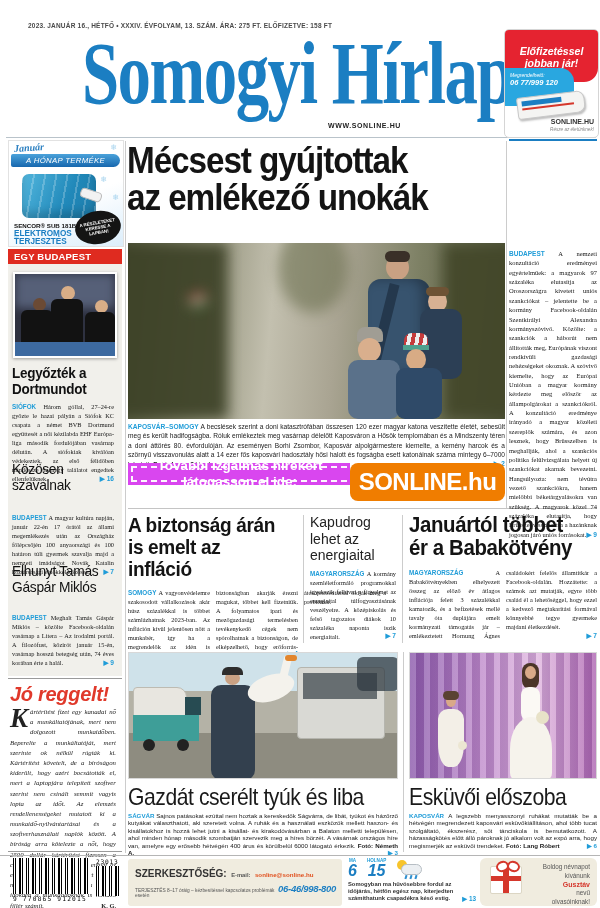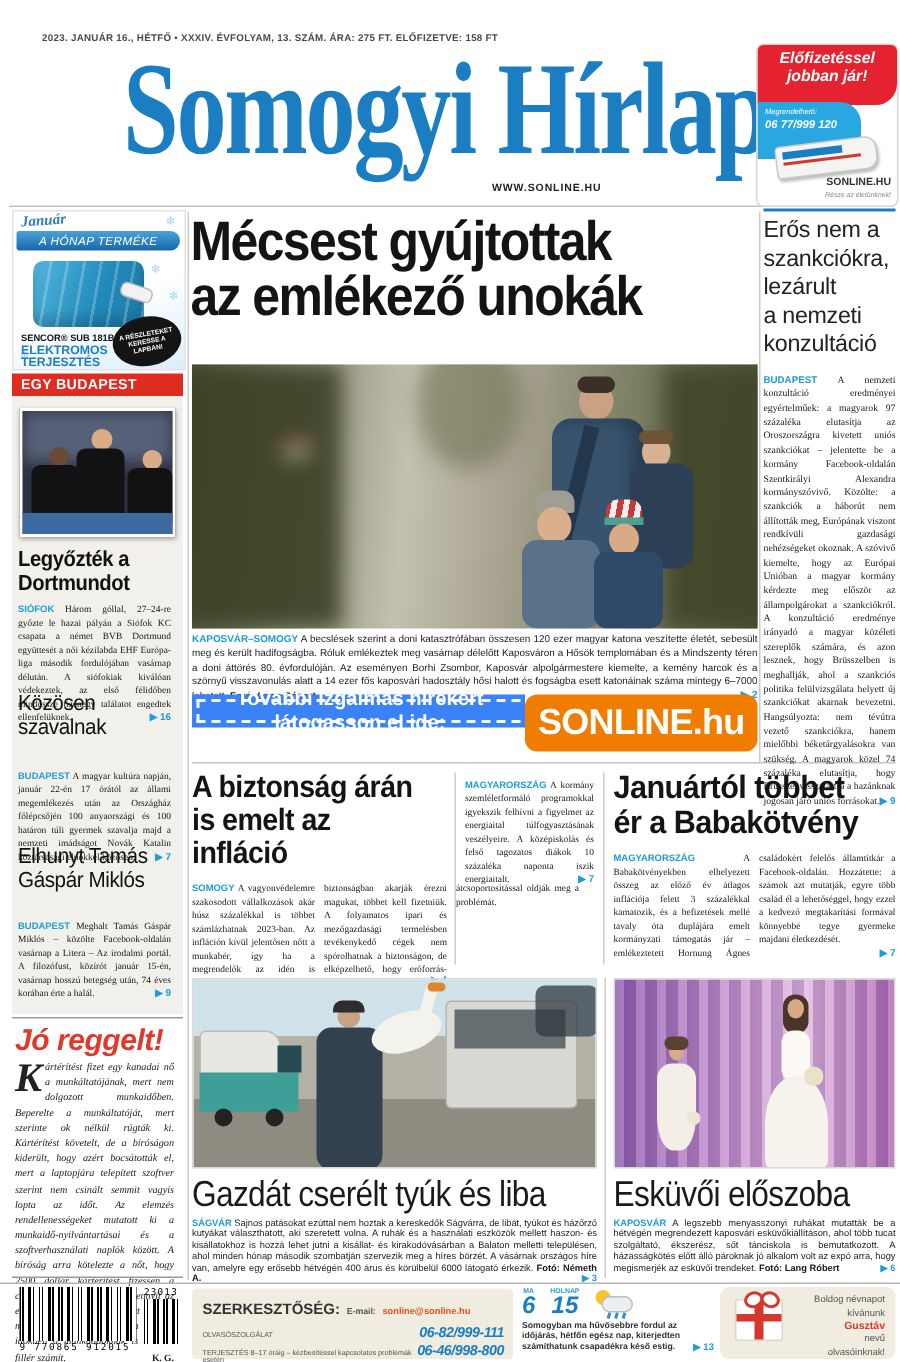--- a/index.html
+++ b/index.html
@@ -14,21 +14,21 @@
   
   .dateline{left:28px;top:22px;width:560px;font-size:6.5px;font-weight:bold;color:#4a4a4a;letter-spacing:.2px;}
   .masthead{left:14px;top:30px;font-family:"Liberation Serif",serif;font-weight:bold;color:#1b7ec2;
             font-size:88px;line-height:1;letter-spacing:-2px;transform:scaleX(.76);}
   .site-small{left:328px;top:122px;font-size:7px;font-weight:bold;color:#222;letter-spacing:.6px;}
   .hdr-rule{left:6px;top:137px;width:590px;height:1px;background:#b9c3ca;}
 
   
   .sub-ad{left:504px;top:29px;width:93px;height:107px;background:#fff;border:1px solid #d5d5d5;border-radius:5px;overflow:hidden;}
   .sub-red{position:absolute;left:0;top:0;right:0;height:36px;background:#e52330;border-radius:0 0 14px 0;
-           color:#fff;font-weight:bold;font-style:italic;font-size:10.5px;line-height:1.1;text-align:center;padding-top:4px;}
+           color:#fff;font-weight:bold;font-style:italic;font-size:10.5px;line-height:1.1;text-align:center;padding-top:16px;}
   .sub-blue{position:absolute;left:0;top:38px;width:64px;height:34px;background:#29a7e0;border-radius:0 14px 14px 0;
             color:#fff;font-style:italic;padding:4px 0 0 5px;}
   .sub-order{font-size:5px;}
   .sub-phone{font-size:7.5px;font-weight:bold;}
   .np-icon{position:absolute;left:12px;top:64px;width:66px;height:20px;background:#f4f4f2;border:1px solid #c9c9c9;
            border-radius:3px 8px 8px 3px;transform:rotate(-7deg);box-shadow:1px 2px 2px rgba(0,0,0,.25);}
   .np-icon i{position:absolute;left:4px;top:3px;width:40px;height:5px;background:#1b7ec2;}
   .np-icon u{position:absolute;left:4px;top:10px;width:52px;height:2px;background:#d5372c;}
   .sub-site{position:absolute;left:0;right:4px;top:88px;text-align:right;font-size:7px;font-weight:bold;color:#333;}
   .sub-tag{position:absolute;left:0;right:4px;top:97px;text-align:right;font-size:4.6px;font-style:italic;color:#888;}
@@ -79,21 +79,21 @@
   
   .lead-h{left:127px;top:142px;width:420px;font-size:37px;font-weight:bold;line-height:1.0;
           letter-spacing:-1.2px;color:#141414;transform:scaleX(.9);}
   .lead-photo{left:128px;top:243px;width:377px;height:176px;overflow:hidden;
               background:linear-gradient(95deg,#54583e 0%,#8c8c74 18%,#c3c0af 38%,#a9a492 55%,#7d8064 75%,#4e523a 100%);}
   .blob{position:absolute;filter:blur(7px);}
   .cap{left:128px;top:422px;width:377px;font-size:6.6px;line-height:1.43;position:absolute;color:#1a1a1a;}
   .cap .pm{font-size:7px;}
   .credit{font-weight:bold;}
   .promo{left:128px;top:463px;width:377px;height:38px;}
-  .promo-blue{position:absolute;left:0;top:0;width:222px;height:22px;background:#3b82f6;box-sizing:border-box;}
+  .promo-blue{position:absolute;left:0;top:0;width:222px;height:22px;background:#d946ef;box-sizing:border-box;}
   .promo-dash{position:absolute;inset:3px;border:2px dashed rgba(255,255,255,.95);border-right:none;
               display:flex;align-items:center;justify-content:center;text-align:center;
               color:#fff;font-weight:bold;font-size:13.5px;line-height:1.15;}
   .promo-orange{position:absolute;left:222px;top:0;width:155px;height:38px;background:#f07d00;border-radius:8px;
                 display:flex;align-items:center;justify-content:center;color:#fff;font-weight:bold;
                 font-size:24px;letter-spacing:-.5px;}
   .mid-rule{left:128px;top:508px;width:469px;height:1px;background:#c4c4c4;}
   .mid-h{font-weight:bold;font-size:20.5px;line-height:1.08;letter-spacing:-.4px;color:#141414;}
   .mid-h-light{font-weight:400;font-size:14px;line-height:1.18;color:#222;}
   .mid-body{font-family:"Liberation Serif",serif;font-size:6.3px;line-height:1.43;text-align:justify;position:relative;color:#151515;}
@@ -274,43 +274,41 @@
     <div class="promo-blue">
       <div class="promo-dash pre">További izgalmas hírekért
 látogasson el ide:</div>
     </div>
     <div class="promo-orange">SONLINE.hu</div>
   </div>
 
   <div class="abs mid-rule"></div>
 
   <div class="abs rc-rule"></div>
-  <div class="abs rc-h pre">Erős nem a
-szankciókra,
-lezárult
-a nemzeti
-konzultáció</div>
   <div class="rc-body ser just">
     <span class="kick">BUDAPEST</span>
     <span>A nemzeti konzultáció eredményei egyértelműek: a magyarok 97 százaléka elutasítja az Oroszországra kivetett uniós szankciókat – jelentette be a kormány Facebook-oldalán Szentkirályi Alexandra kormányszóvivő. Közölte: a szankciók a háborút nem állították meg, Európának viszont rendkívüli gazdasági nehézségeket okoznak. A szóvivő kiemelte, hogy az Európai Unióban a magyar kormány kérdezte meg először az állampolgárokat a szankciókról. A konzultáció eredménye irányadó a magyar közéleti szereplők számára, és azon lesznek, hogy Brüsszelben is meghallják, ahol a szankciós politika felülvizsgálata helyett új szankciókat akarnak bevezetni. Hangsúlyozta: nem tévútra vezető szankciókra, hanem mielőbbi béketárgyalásokra van szükség. A magyarok közel 74 százaléka elutasítja, hogy Brüsszel visszatartsa a hazánknak jogosan járó uniós forrásokat.</span>
     <span class="pm">▶ 9</span>
   </div>
 
   <div class="abs" style="left:128px;top:514px;width:170px;">
     <div class="mid-h pre cond" style="transform:scaleX(.93);">A biztonság árán
 is emelt az infláció</div>
     <div class="mid-body cols2" style="margin-top:8px;height:70px;">
       <span class="kick">SOMOGY</span>
       <span>A vagyonvédelemre szakosodott vállalkozások akár húsz százalékkal is többet számlázhatnak 2023-ban. Az infláción kívül jelentősen nőtt a munkabér, így ha a megrendelők az idén is biztonságban akarják érezni magukat, többet kell fizetniük. A folyamatos ipari és mezőgazdasági termelésben tevékenykedő cégek nem spórolhatnak a biztonságon, de elképzelhető, hogy erőforrás-átcsoportosítással oldják meg a problémát.</span>
       <span class="pm">▶ 4</span>
     </div>
   </div>
   <div class="abs v-rule" style="left:303px;top:515px;height:128px;"></div>
 
   <div class="abs" style="left:310px;top:514px;width:86px;">
+    <div class="mid-h-light pre">Kapudrog
+lehet az
+energiaital</div>
     <div class="mid-body" style="margin-top:5px;">
       <span class="kick">MAGYARORSZÁG</span>
       <span>A kormány szemléletformáló programokkal igyekszik felhívni a figyelmet az energiaital túlfogyasztásának veszélyeire. A középiskolás és felső tagozatos diákok 10 százaléka naponta iszik energiaitalt.</span>
       <span class="pm">▶ 7</span>
     </div>
   </div>
   <div class="abs v-rule" style="left:402px;top:515px;height:128px;"></div>
 
   <div class="abs" style="left:409px;top:514px;width:188px;">
     <div class="mid-h pre cond" style="font-size:21.5px;transform:scaleX(.95);">Januártól többet
@@ -372,24 +370,20 @@
 
   <div class="abs ft-rule"></div>
 
   <div class="abs ed-box">
     <div>
       <span class="ed-top">SZERKESZTŐSÉG:</span>
       <span class="ed-mail-l">E-mail:</span>
       <span class="ed-mail">sonline@sonline.hu</span>
     </div>
     <div class="ed-row">
-      <span class="ed-lab">OLVASÓSZOLGÁLAT</span>
-      <span class="ed-ph">06-82/999-111</span>
-    </div>
-    <div class="ed-row">
       <span class="ed-lab">TERJESZTÉS 8–17 óráig – kézbesítéssel kapcsolatos problémák esetén</span>
       <span class="ed-ph">06-46/998-800</span>
     </div>
 
   </div>
 
   <div class="abs wx">
     <div class="wx-top">
       <div class="wx-day">
         <div class="wx-lab">MA</div>

